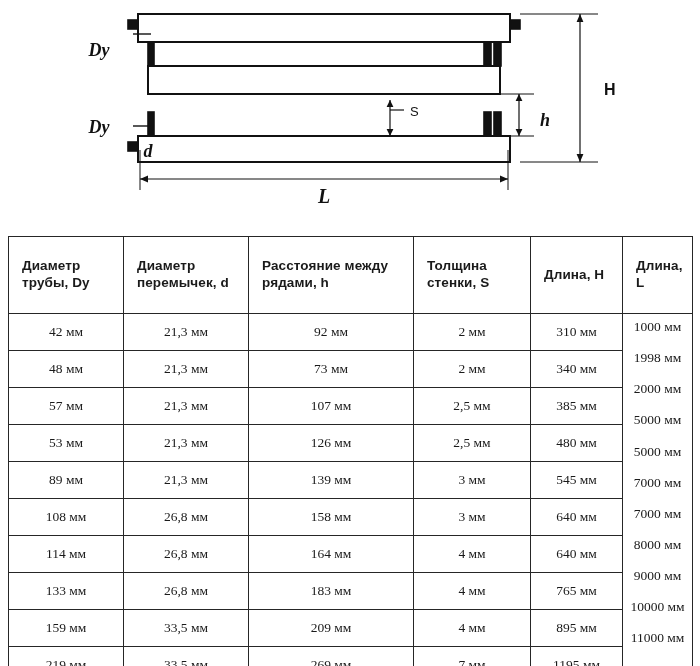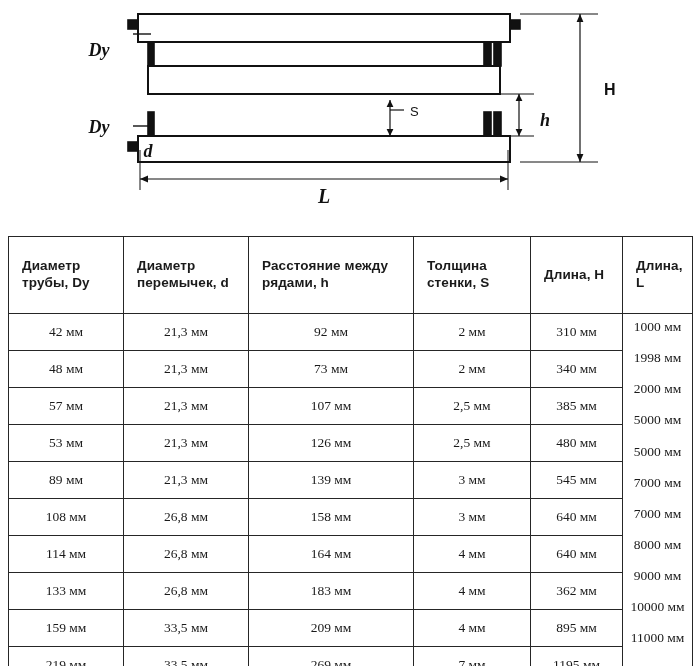--- a/index.html
+++ b/index.html
@@ -229,21 +229,21 @@
         <td>26,8 мм</td>
         <td>164 мм</td>
         <td>4 мм</td>
         <td>640 мм</td>
       </tr>
       <tr>
         <td>133 мм</td>
         <td>26,8 мм</td>
         <td>183 мм</td>
         <td>4 мм</td>
-        <td>362 мм</td>
+        <td>765 мм</td>
       </tr>
       <tr>
         <td>159 мм</td>
         <td>33,5 мм</td>
         <td>209 мм</td>
         <td>4 мм</td>
         <td>895 мм</td>
       </tr>
       <tr>
         <td>219 мм</td>

